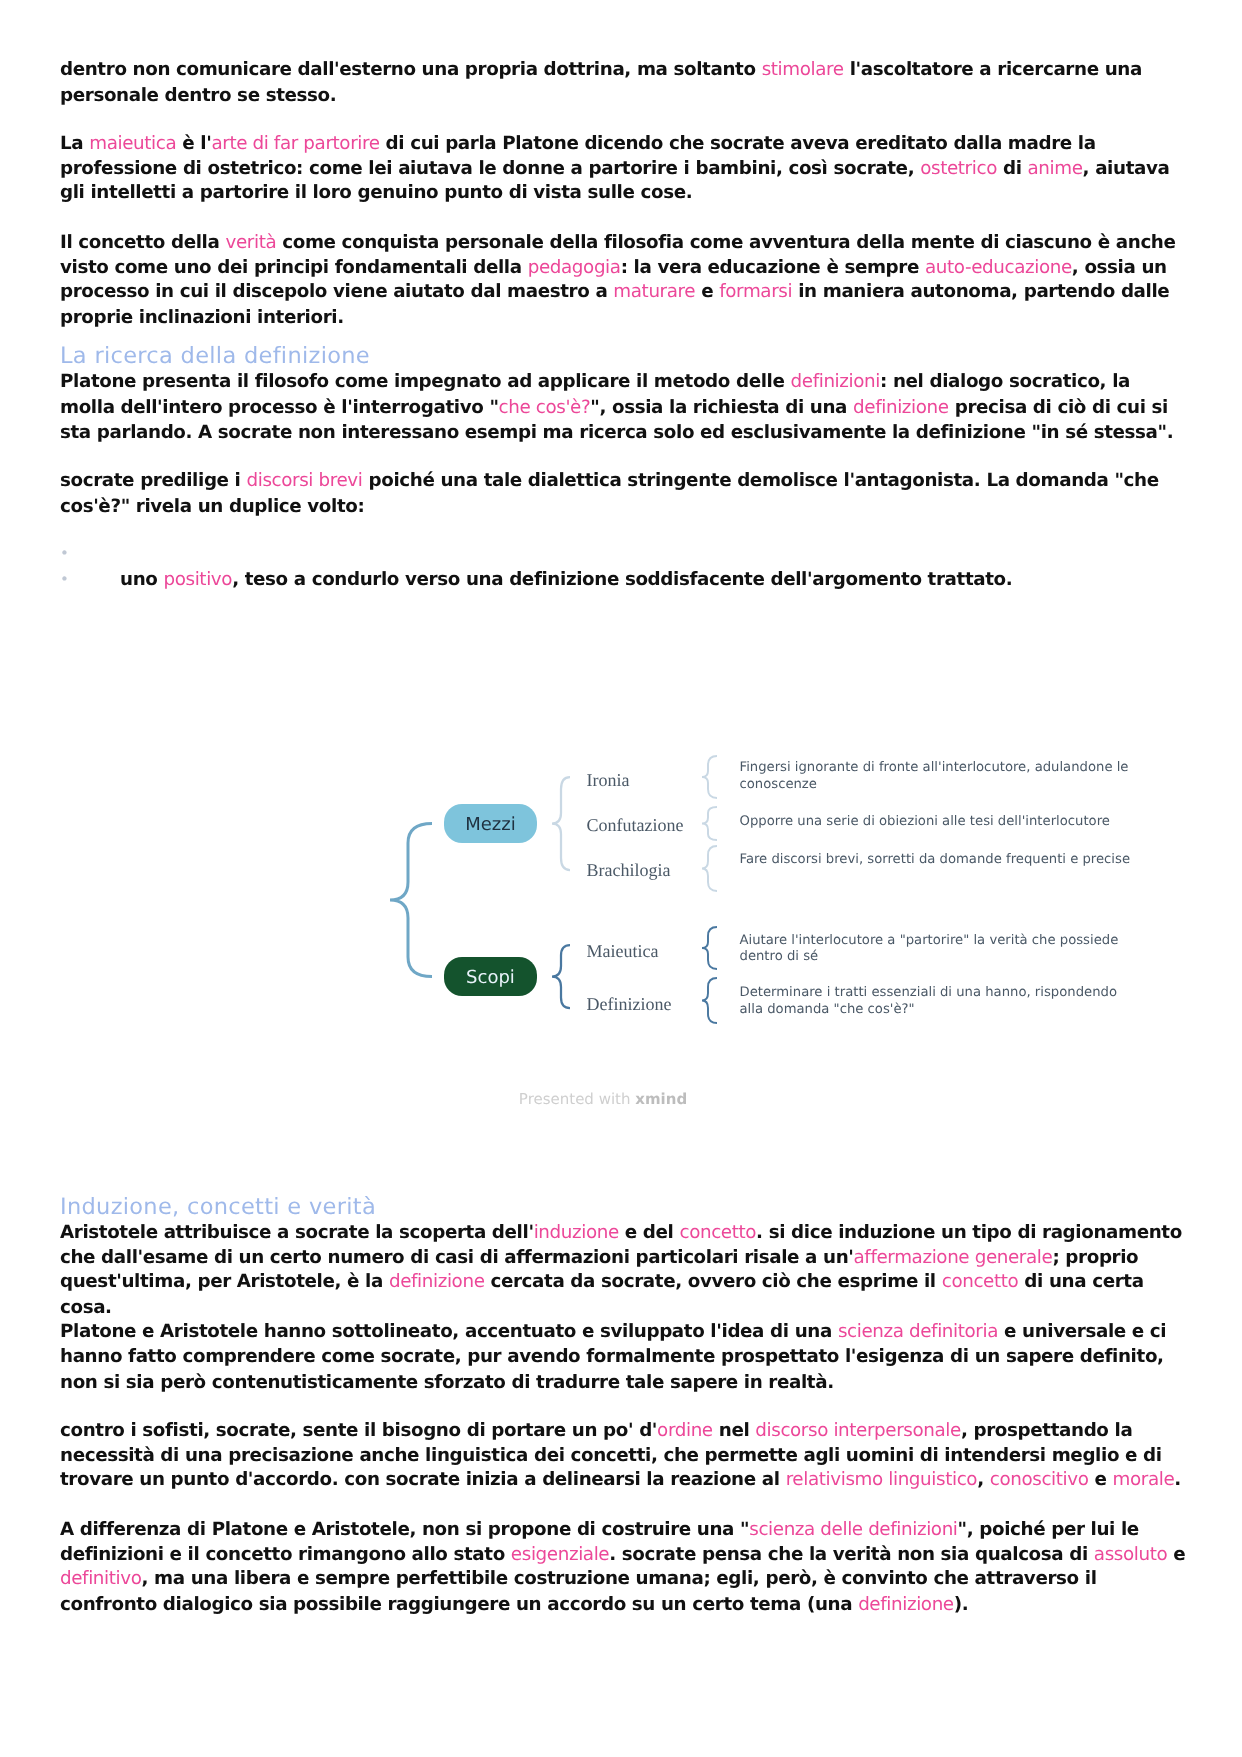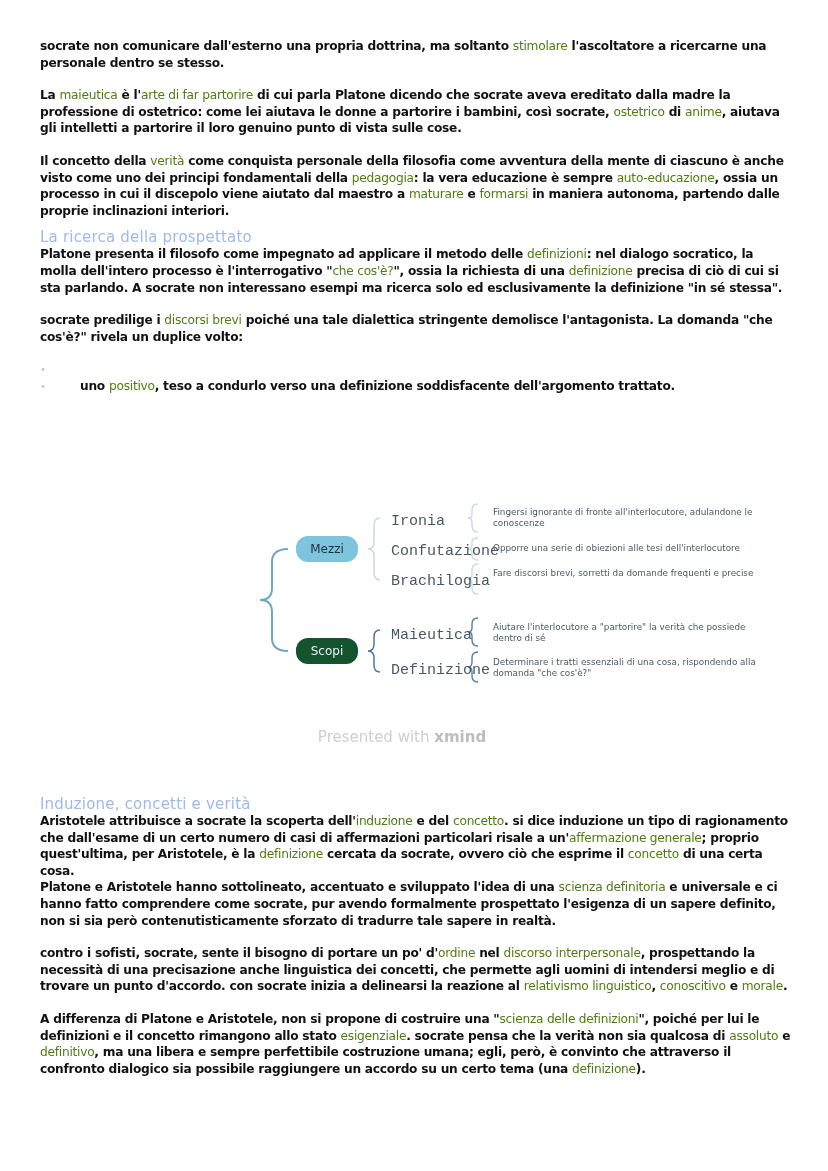--- a/index.html
+++ b/index.html
@@ -1,48 +1,48 @@
 <!DOCTYPE html>
 <html><head>
 <meta charset="utf-8">
 <style>
   * { box-sizing: border-box; margin: 0; padding: 0; }
   html, body { width: 828px; height: 1171px; background: #ffffff; overflow: hidden; }
   body { font-family: "DejaVu Sans", sans-serif; color: #111111; position: relative; }
   .page { position: absolute; left: 40px; top: 38px; width: 752px; }
   .h { font-size: 15px; color: #9fb9ea; font-weight: normal; letter-spacing: 0.2px; line-height: 17px; }
   .p { font-size: 12.2px; line-height: 16.6px; font-weight: bold; letter-spacing: -0.25px; }
-  .p .hl, .li .hl { color: #4d7c0f; font-weight: normal; }
+  .p .hl, .li .hl { color: #ec4899; font-weight: normal; }
   .gap { height: 16px; }
   .li { display: flex; font-size: 12.2px; line-height: 17px; font-weight: bold; letter-spacing: -0.25px; }
   .li .bullet { width: 40px; color: #c0c8d4; font-weight: normal; font-size: 10px; }
   
   .mindmap { position: absolute; left: 0; top: 480px; width: 828px; height: 230px; }
   .mm-root { position: absolute; left: 66px; top: 100px; width: 186px; height: 40px; border: 2px solid #e6e6e6; border-radius: 7px; display: flex; align-items: center; justify-content: center; font-size: 15px; font-weight: bold; color: #2e3a46; font-family: "DejaVu Sans", sans-serif; }
   .mm-node { position: absolute; width: 62px; height: 26px; border-radius: 12px; display: flex; align-items: center; justify-content: center; font-size: 12px; }
   .mm-mezzi { left: 296px; top: 56px; background: #7ec4dc; color: #1f3140; }
   .mm-scopi { left: 296px; top: 158px; background: #14532d; color: #e9f3fa; }
-  .mm-leaf { position: absolute; font-size: 15px; color: #4a5866; font-family: Liberation Mono, monospace; }
+  .mm-leaf { position: absolute; font-size: 12px; color: #4a5866; font-family: Liberation Serif, serif; }
   .mm-desc { position: absolute; font-size: 8.8px; color: #4a5866; line-height: 11px; width: 270px; font-family: "DejaVu Sans", sans-serif; }
   .mm-svg { position: absolute; left: 0; top: 0; }
-  .presented { position: absolute; left: 0; width: 804px; top: 728px; text-align: center; font-size: 15px; color: #cfcfcf; font-family: "DejaVu Sans", sans-serif; }
+  .presented { position: absolute; left: 0; width: 804px; top: 728px; text-align: center; font-size: 10px; color: #cfcfcf; font-family: "DejaVu Sans", sans-serif; }
   .presented b { color: #bdbdbd; }
   .page2 { position: absolute; left: 40px; top: 796px; width: 752px; }
 </style>
 </head>
 <body>
 
 <div class="page">
-  <p class="p"><span>socrate non comunicare dall'esterno una propria dottrina, ma soltanto </span><span class="hl">stimolare</span><span> l'ascoltatore a ricercarne una personale dentro se stesso.</span></p>
+  <p class="p"><span>dentro non comunicare dall'esterno una propria dottrina, ma soltanto </span><span class="hl">stimolare</span><span> l'ascoltatore a ricercarne una personale dentro se stesso.</span></p>
   <div class="gap"></div>
   <p class="p"><span>La </span><span class="hl">maieutica</span><span> è l'</span><span class="hl">arte di far partorire</span><span> di cui parla Platone dicendo che socrate aveva ereditato dalla madre la professione di ostetrico: come lei aiutava le donne a partorire i bambini, così socrate, </span><span class="hl">ostetrico</span><span> di </span><span class="hl">anime</span><span>, aiutava gli intelletti a partorire il loro genuino punto di vista sulle cose.</span></p>
   <div class="gap"></div>
   <p class="p"><span>Il concetto della </span><span class="hl">verità</span><span> come conquista personale della filosofia come avventura della mente di ciascuno è anche visto come uno dei principi fondamentali della </span><span class="hl">pedagogia</span><span>: la vera educazione è sempre </span><span class="hl">auto-educazione</span><span>, ossia un processo in cui il discepolo viene aiutato dal maestro a </span><span class="hl">maturare</span><span> e </span><span class="hl">formarsi</span><span> in maniera autonoma, partendo dalle proprie inclinazioni interiori.</span></p>
   <div style="height:10px"></div>
-  <h2 class="h">La ricerca della prospettato</h2>
+  <h2 class="h">La ricerca della definizione</h2>
   <p class="p"><span>Platone presenta il filosofo come impegnato ad applicare il metodo delle </span><span class="hl">definizioni</span><span>: nel dialogo socratico, la molla dell'intero processo è l'interrogativo "</span><span class="hl">che cos'è?</span><span>", ossia la richiesta di una </span><span class="hl">definizione</span><span> precisa di ciò di cui si sta parlando. A socrate non interessano esempi ma ricerca solo ed esclusivamente la definizione "in sé stessa".</span></p>
   <div class="gap"></div>
   <p class="p"><span>socrate predilige i </span><span class="hl">discorsi brevi</span><span> poiché una tale dialettica stringente demolisce l'antagonista. La domanda "che cos'è?" rivela un duplice volto:</span></p>
   <div class="gap"></div>
   <div class="li">
     <span class="bullet">•</span>
   </div>
   <div class="li">
     <span class="bullet">•</span>
     <span><span>uno </span><span class="hl">positivo</span><span>, teso a condurlo verso una definizione soddisfacente dell'argomento trattato.</span></span>
@@ -71,21 +71,21 @@
   <div class="mm-leaf" style="left:391px; top:33px;">Ironia</div>
   <div class="mm-leaf" style="left:391px; top:63px;">Confutazione</div>
   <div class="mm-leaf" style="left:391px; top:93px;">Brachilogia</div>
   <div class="mm-leaf" style="left:391px; top:147px;">Maieutica</div>
   <div class="mm-leaf" style="left:391px; top:182px;">Definizione</div>
 
   <div class="mm-desc" style="left:493px; top:27px;">Fingersi ignorante di fronte all'interlocutore, adulandone le conoscenze</div>
   <div class="mm-desc" style="left:493px; top:63px; width:290px;">Opporre una serie di obiezioni alle tesi dell'interlocutore</div>
   <div class="mm-desc" style="left:493px; top:88px;">Fare discorsi brevi, sorretti da domande frequenti e precise</div>
   <div class="mm-desc" style="left:493px; top:142px;">Aiutare l'interlocutore a "partorire" la verità che possiede dentro di sé</div>
-  <div class="mm-desc" style="left:493px; top:177px;">Determinare i tratti essenziali di una cosa, rispondendo alla domanda "che cos'è?"</div>
+  <div class="mm-desc" style="left:493px; top:177px;">Determinare i tratti essenziali di una hanno, rispondendo alla domanda "che cos'è?"</div>
 </div>
 
 <div class="presented">
   <span>Presented with </span><b>xmind</b>
 </div>
 
 <div class="page2">
   <h2 class="h">Induzione, concetti e verità</h2>
   <p class="p"><span>Aristotele attribuisce a socrate la scoperta dell'</span><span class="hl">induzione</span><span> e del </span><span class="hl">concetto</span><span>. si dice induzione un tipo di ragionamento che dall'esame di un certo numero di casi di affermazioni particolari risale a un'</span><span class="hl">affermazione generale</span><span>; proprio quest'ultima, per Aristotele, è la </span><span class="hl">definizione</span><span> cercata da socrate, ovvero ciò che esprime il </span><span class="hl">concetto</span><span> di una certa cosa.</span></p>
   <p class="p"><span>Platone e Aristotele hanno sottolineato, accentuato e sviluppato l'idea di una </span><span class="hl">scienza definitoria</span><span> e universale e ci hanno fatto comprendere come socrate, pur avendo formalmente prospettato l'esigenza di un sapere definito, non si sia però contenutisticamente sforzato di tradurre tale sapere in realtà.</span></p>

